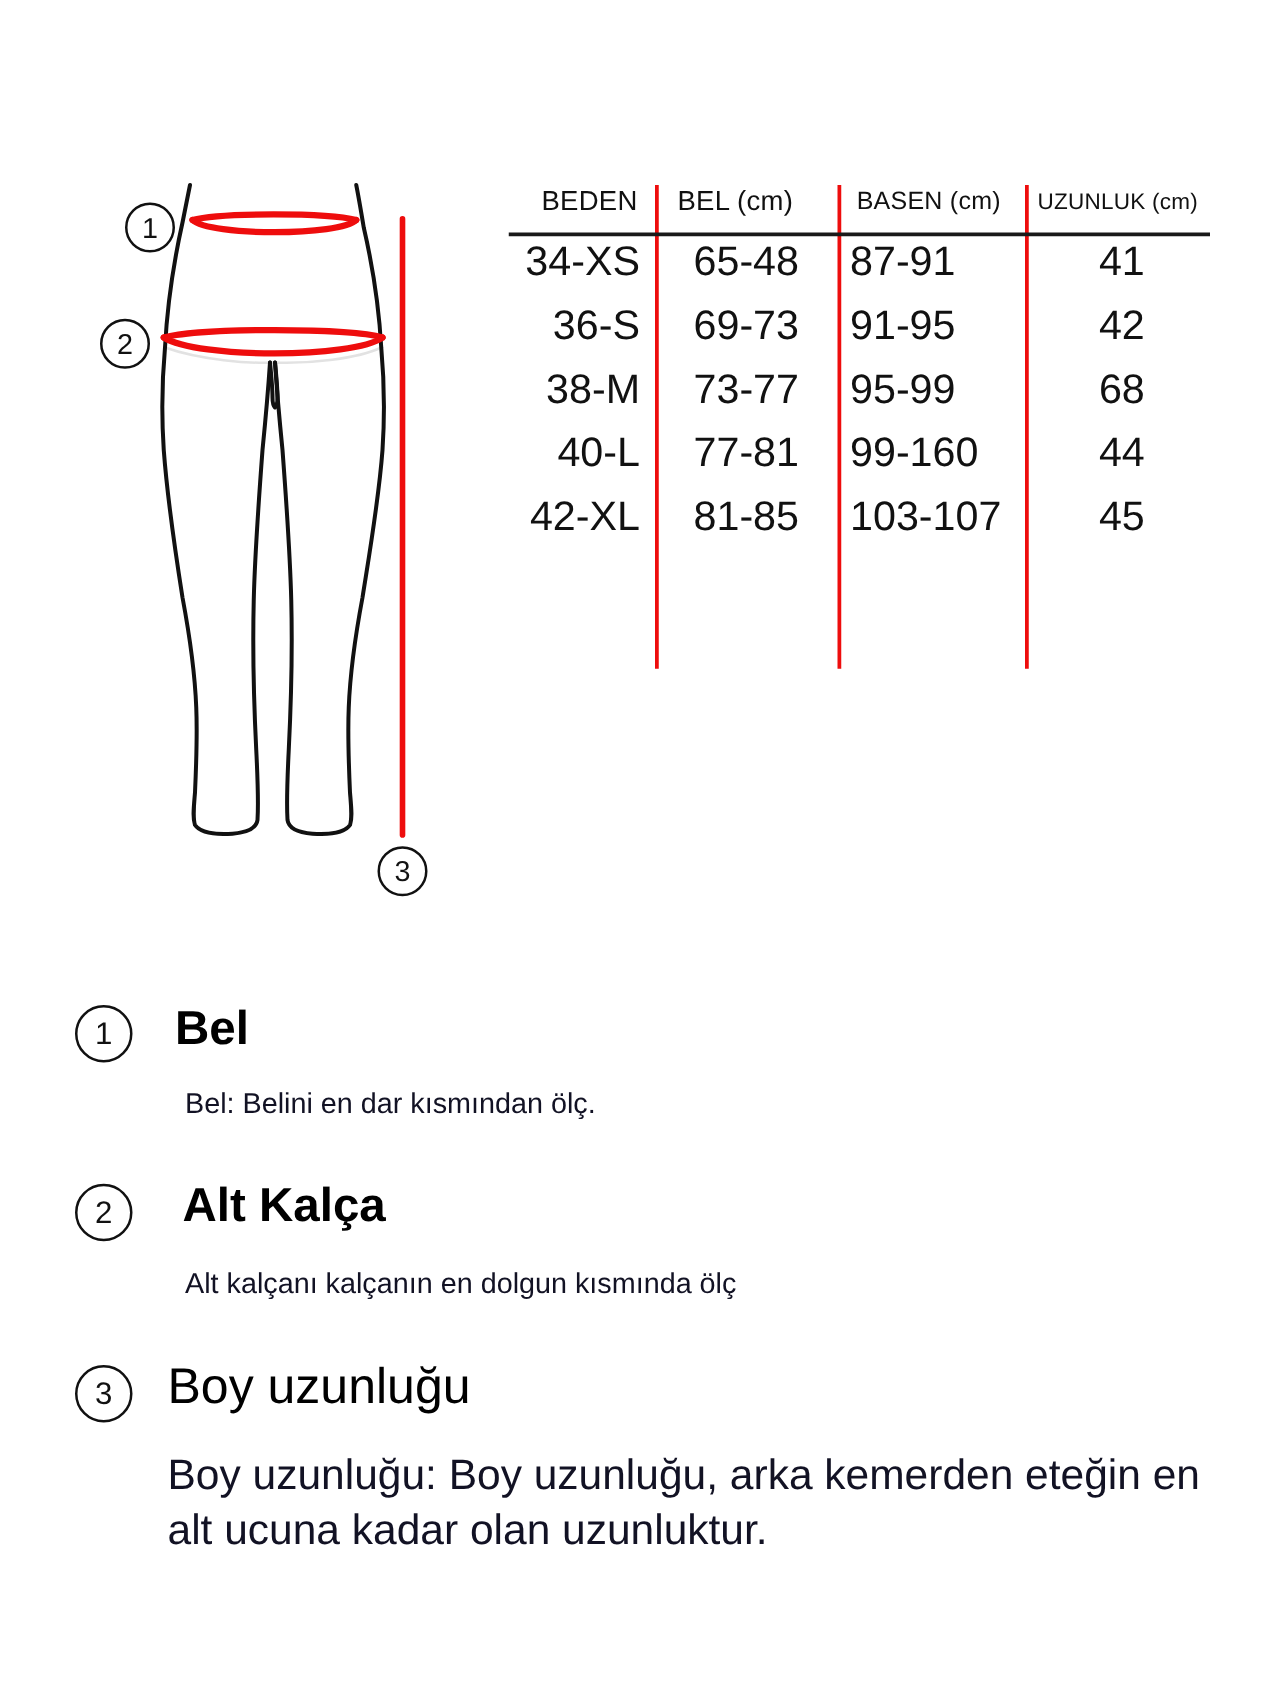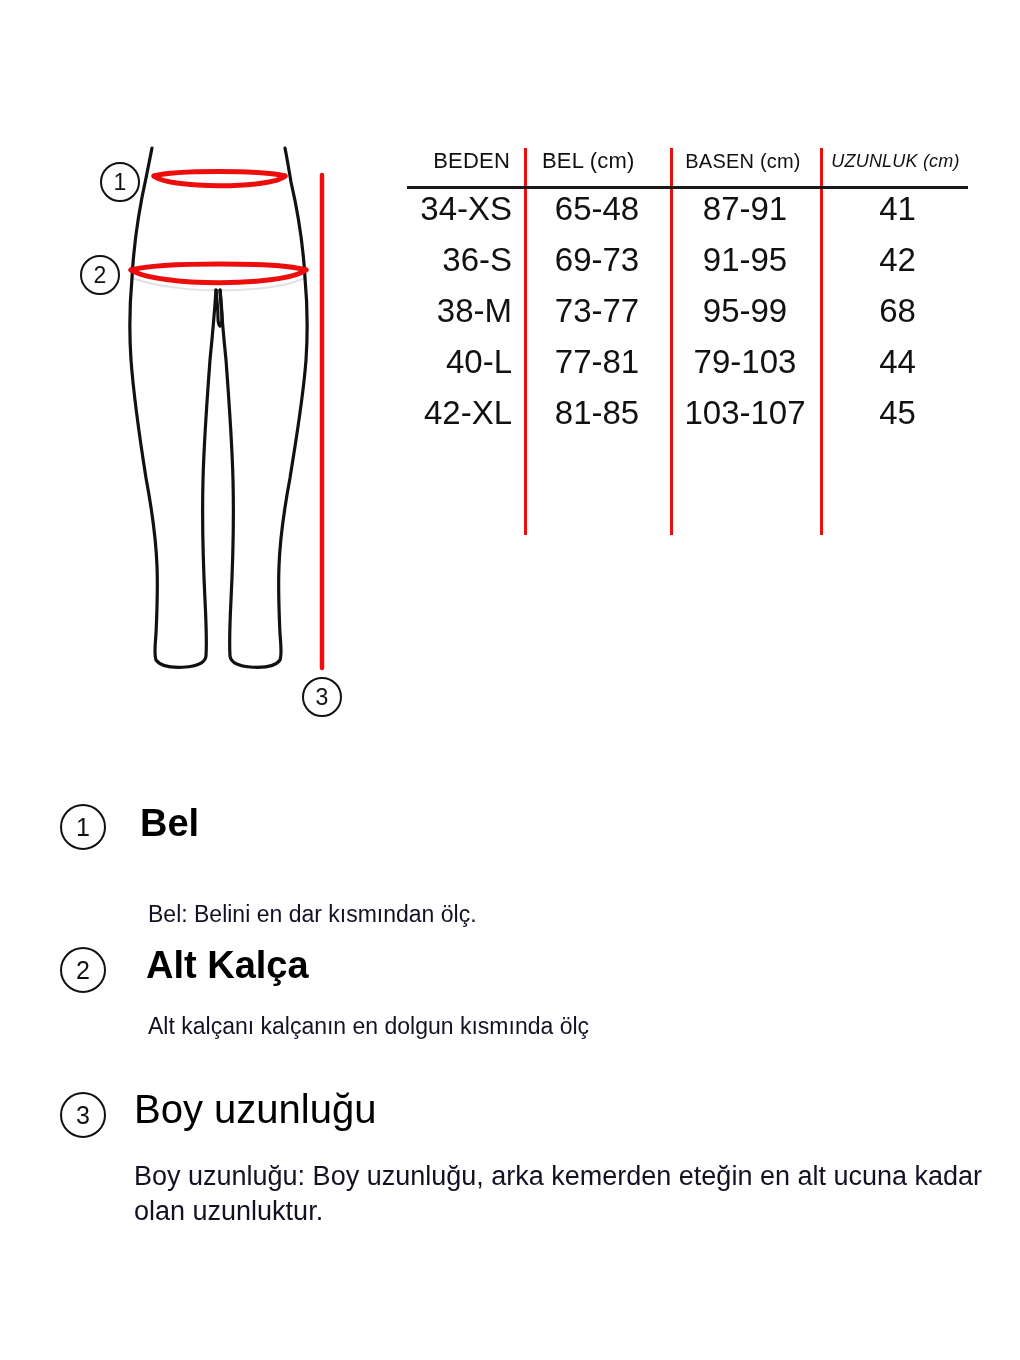--- a/index.html
+++ b/index.html
@@ -75,31 +75,31 @@
     font-weight: normal;
     font-size: 21px;
     letter-spacing: 0.2px;
     padding: 8px 14px 10px 10px;
     color: #111111;
     white-space: nowrap;
   }
   #table-grid th.h-beden   { text-align: right;  font-size: 22px; }
   #table-grid th.h-bel     { text-align: left;   font-size: 22px; padding-left: 18px; }
   #table-grid th.h-basen   { text-align: center; font-size: 20px; }
-  #table-grid th.h-uzunluk { text-align: center; font-size: 18px; font-style: italic; }
+  #table-grid th.h-uzunluk { text-align: left; font-size: 18px; }
 
   #table-grid td {
     font-size: 33px;
     color: #111111;
     padding: 6px 10px 7px 10px;
     white-space: nowrap;
   }
   #table-grid td.v-beden   { text-align: right;  padding-right: 12px; }
   #table-grid td.v-bel     { text-align: center; }
-  #table-grid td.v-basen   { text-align: center; }
+  #table-grid td.v-basen   { text-align: left; }
   #table-grid td.v-uzunluk { text-align: center; }
 
   
   #header-rule {
     position: absolute;
     left: 7px;
     top: 46px;
     width: 561px;
     height: 3px;
     background: #1a1a1a;
@@ -161,23 +161,23 @@
   }
   #legend-block-1 .legend-title { left: 140px; top: 24px; font-size: 38px; }
   #legend-block-2 .legend-title { left: 146px; top: 24px; font-size: 38px; }
   #legend-block-3 .legend-title { left: 134px; top: 22px; font-size: 40px; font-weight: normal; }
 
   .legend-desc {
     position: absolute;
     color: #121224;
     line-height: 1.28;
   }
-  #legend-block-1 .legend-desc { left: 148px; top: 88px; font-size: 23px; margin-top: 32px; }
+  #legend-block-1 .legend-desc { left: 148px; top: 88px; font-size: 23px; }
   #legend-block-2 .legend-desc { left: 148px; top: 90px; font-size: 23px; }
-  #legend-block-3 .legend-desc { left: 134px; top: 92px; font-size: 27px; width: 850px; }
+  #legend-block-3 .legend-desc { left: 134px; top: 92px; font-size: 34px; width: 850px; }
 </style>
 </head>
 <body>
 
 <div id="diagram-area">
 
   <svg id="figure-svg" width="400" height="760" viewBox="0 0 400 760">
 
     <path d="M152 148 C 150 158, 148 168, 146 178
              C 140 205, 134 240, 132 278
@@ -273,21 +273,21 @@
       </tr>
       <tr>
         <td class="v-beden">38-M</td>
         <td class="v-bel">73-77</td>
         <td class="v-basen">95-99</td>
         <td class="v-uzunluk">68</td>
       </tr>
       <tr>
         <td class="v-beden">40-L</td>
         <td class="v-bel">77-81</td>
-        <td class="v-basen">79-103</td>
+        <td class="v-basen">99-160</td>
         <td class="v-uzunluk">44</td>
       </tr>
       <tr>
         <td class="v-beden">42-XL</td>
         <td class="v-bel">81-85</td>
         <td class="v-basen">103-107</td>
         <td class="v-uzunluk">45</td>
       </tr>
     </tbody>
   </table>

